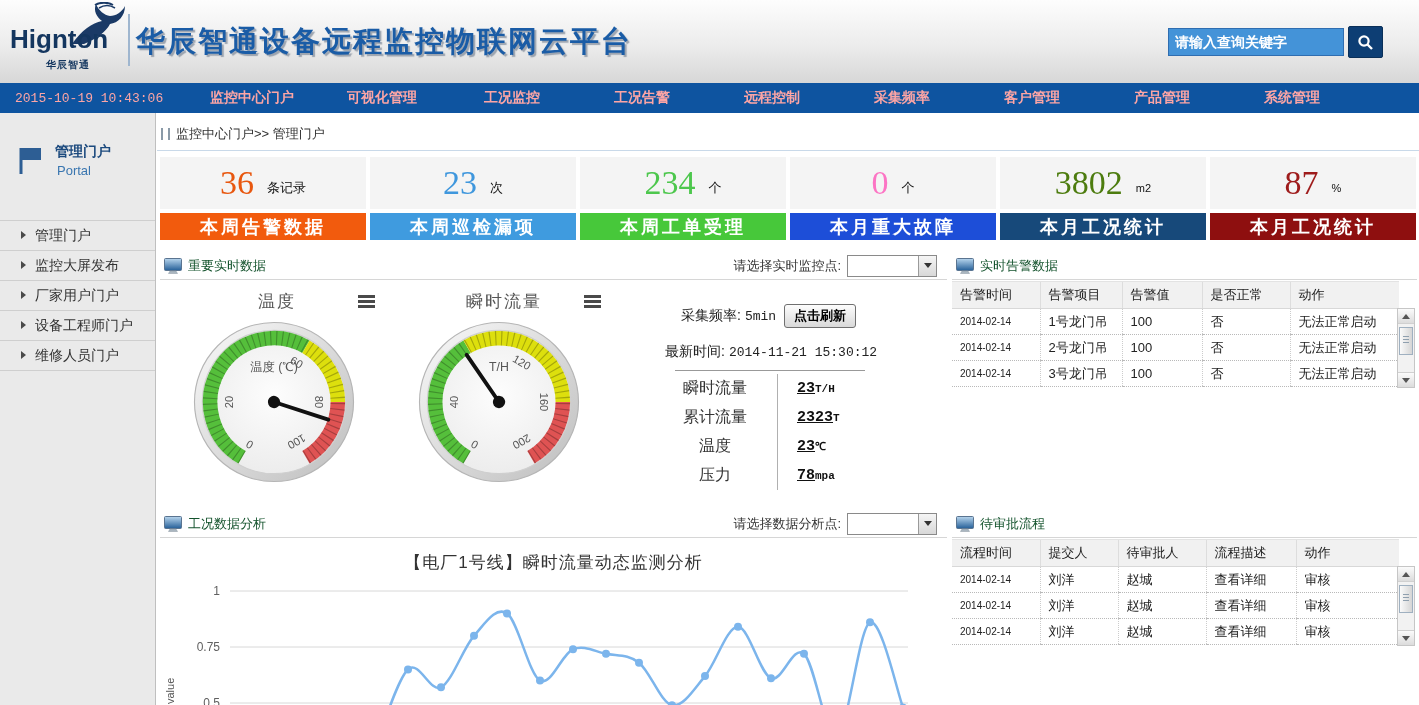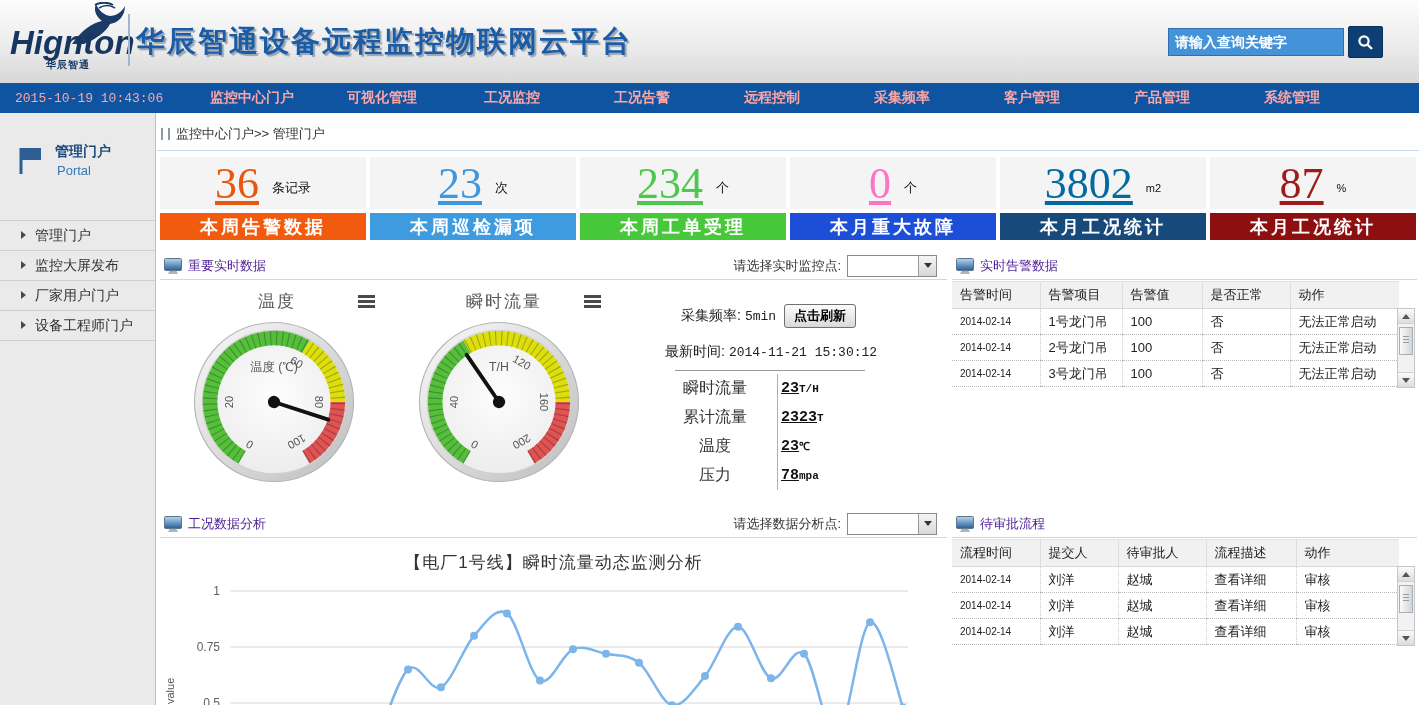--- a/index.html
+++ b/index.html
@@ -4,21 +4,21 @@
 <style>
   html,body{margin:0;padding:0;background:#fff;}
   .page{position:relative;width:1419px;height:705px;overflow:hidden;
         font-family:"Liberation Sans","DejaVu Sans",sans-serif;background:#fff;}
 
   
   .top-header{position:absolute;left:0;top:0;width:100%;height:83px;
     background:linear-gradient(180deg,#fdfdfd 0%,#ececec 55%,#d7d7d7 100%);}
   .logo{position:absolute;left:8px;top:2px;width:122px;height:78px;}
   .logo-mark{position:absolute;left:58px;top:0px;}
-  .logo-text{position:absolute;left:2px;top:22px;font-size:33px;font-weight:bold;font-style:italic;
+  .logo-text{position:absolute;left:2px;top:22px;font-size:26px;font-weight:bold;
     color:#14365f;letter-spacing:0px;font-family:"Liberation Sans",sans-serif;}
   .logo-sub{position:absolute;left:38px;top:56px;font-size:10px;color:#14365f;font-weight:bold;letter-spacing:1px;}
   .v-divider{position:absolute;left:128px;top:14px;width:2px;height:52px;background:#9fb6cf;}
   .site-title{position:absolute;left:136px;top:22px;font-size:29px;font-weight:bold;color:#1a5ca6;
     letter-spacing:2px;text-shadow:2px 2px 1px rgba(130,140,155,.75);}
   .search{position:absolute;right:36px;top:26px;display:flex;align-items:center;}
   .search-input{width:162px;height:26px;border:1px solid #2f6db0;background:#4493d8;color:#fff;
     font-size:14px;font-weight:bold;padding:0 6px;outline:none;font-family:"Liberation Sans",sans-serif;margin-left:15px;}
   .search-input::placeholder{color:#fff;opacity:1;}
   .search-btn{width:33px;height:30px;margin-left:4px;background:#0d3e74;border:1px solid #0a2f58;
@@ -50,37 +50,37 @@
   .main{position:absolute;left:157px;top:113px;right:0;bottom:0;background:#fff;}
   .breadcrumb{position:absolute;left:4px;top:12px;font-size:13px;color:#333;display:flex;align-items:center;}
   .bc-icon{display:inline-block;width:5px;height:12px;margin-right:6px;
     border-left:2px solid #8a9aa8;border-right:2px solid #8a9aa8;}
   .bc-rule{position:absolute;left:0;top:37px;width:100%;border-top:1px solid #c9d9e9;}
 
   
   .stats-row{position:absolute;left:3px;top:44px;right:3px;display:flex;gap:4px;}
   .stat-card{flex:1;}
   .num-box{height:52px;background:#f4f4f4;display:flex;align-items:center;justify-content:center;}
-  .stat-num{font-family:"Liberation Serif","DejaVu Serif",serif;font-size:44px;
-    text-decoration:underline;cursor:pointer;}
+  .stat-num{font-family:"Liberation Serif","DejaVu Serif",serif;font-size:34px;
+    cursor:pointer;}
   .stat-unit{font-size:13px;color:#111;margin-left:13px;margin-top:10px;}
   .stat-unit-sm{font-size:11px;}
   .bar{height:27px;margin-top:4px;display:flex;align-items:center;justify-content:center;
     color:#fff;font-size:18px;font-weight:bold;letter-spacing:3px;}
   .s0 .stat-num{color:#e8570f;} .s0 .bar{background:#f25b0d;}
   .s1 .stat-num{color:#3f97dd;} .s1 .bar{background:#3f9bdf;}
   .s2 .stat-num{color:#4dc74d;} .s2 .bar{background:#47c83a;}
   .s3 .stat-num{color:#fc74c4;} .s3 .bar{background:#1d4ed8;}
-  .s4 .stat-num{color:#0369a1;} .s4 .bar{background:#17497a;}
+  .s4 .stat-num{color:#4d7c0f;} .s4 .bar{background:#17497a;}
   .s5 .stat-num{color:#9e1b1b;} .s5 .bar{background:#8e0f0f;}
 
   
   .panel{position:absolute;background:#fff;}
   .panel-head{height:27px;border-bottom:1px solid #d6d6d6;display:flex;align-items:center;padding:0 10px 0 4px;}
-  .panel-title{font-size:13px;color:#4c1d95;margin-left:6px;}
+  .panel-title{font-size:13px;color:#14532d;margin-left:6px;}
   .head-right{margin-left:auto;display:flex;align-items:center;font-size:13px;color:#333;gap:6px;}
   .select{width:88px;height:20px;border:1px solid #8a8a8a;background:#fff;position:relative;cursor:pointer;}
   .sel-btn{position:absolute;right:0;top:0;width:17px;height:100%;
     background:linear-gradient(180deg,#f5f5f5,#d8d8d8);border-left:1px solid #9a9a9a;
     display:flex;align-items:center;justify-content:center;}
   .sel-arrow{width:0;height:0;border-top:5px solid #333;border-left:4px solid transparent;border-right:4px solid transparent;}
 
   .panel-realtime{left:3px;top:139px;width:787px;height:254px;}
   .gtitle{position:absolute;font-size:17px;color:#555;letter-spacing:2px;}
   .burger{position:absolute;cursor:pointer;width:17px;}
@@ -96,21 +96,21 @@
   .freq-row{margin-left:16px;margin-top:6px;display:flex;align-items:center;gap:4px;}
   .mono{font-family:"Liberation Mono","DejaVu Sans Mono",monospace;font-size:13px;}
   .refresh-btn{margin-left:4px;padding:2px 9px;font-size:13px;border:1px solid #707070;border-radius:3px;
     background:linear-gradient(180deg,#fdfdfd,#d9d9d9);cursor:pointer;font-weight:bold;
     font-family:"Liberation Sans",sans-serif;}
   .latest-row{margin-top:15px;display:flex;align-items:center;gap:4px;}
   .rt-hr{width:190px;border-top:1px solid #999;margin:9px 0 3px 10px;}
   .rt-divider{position:absolute;left:112px;top:76px;height:116px;border-left:1px solid #b0b0b0;}
   .reading-row{display:flex;align-items:center;height:29px;}
   .r-label{width:100px;text-align:center;font-size:16px;color:#333;}
-  .r-val{margin-left:16px;font-family:"Liberation Mono","DejaVu Sans Mono",monospace;
+  .r-val{margin-left:32px;font-family:"Liberation Mono","DejaVu Sans Mono",monospace;
     font-size:15px;font-weight:bold;color:#111;}
   .r-val b{text-decoration:underline;cursor:pointer;}
   .r-unit{font-size:11px;font-weight:bold;}
 
   .panel-analysis{left:3px;top:397px;width:787px;height:195px;}
   .chart-title{text-align:center;margin-top:13px;font-size:17px;color:#333;letter-spacing:1px;}
   #flow-chart{display:block;margin-top:2px;}
 
   .panel-alarms{left:795px;top:139px;width:465px;height:253px;}
   .panel-approvals{left:795px;top:397px;width:465px;height:195px;}
@@ -210,20 +210,23 @@
         <span>管理门户</span></li>
       <li>
         <span class="tri"></span>
         <span>监控大屏发布</span></li>
       <li>
         <span class="tri"></span>
         <span>厂家用户门户</span></li>
       <li>
         <span class="tri"></span>
         <span>设备工程师门户</span></li>
+      <li>
+        <span class="tri"></span>
+        <span>维修人员门户</span></li>
     </ul>
   </aside>
 
   <main class="main">
 
     <div class="breadcrumb">
       <span class="bc-icon"></span>
       <span>监控中心门户&gt;&gt; 管理门户</span>
     </div>
     <div class="bc-rule"></div>

